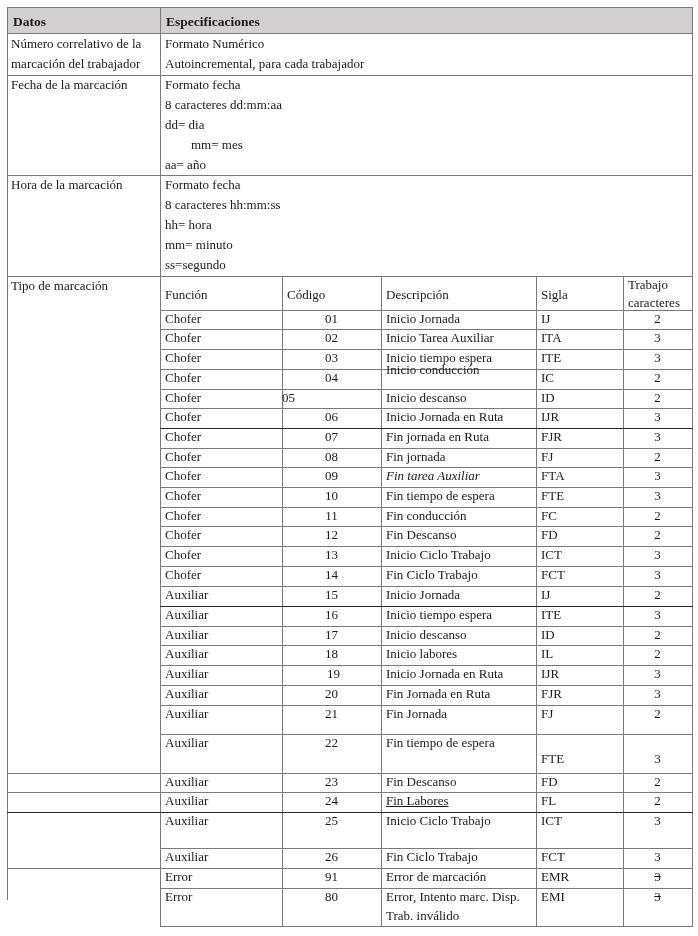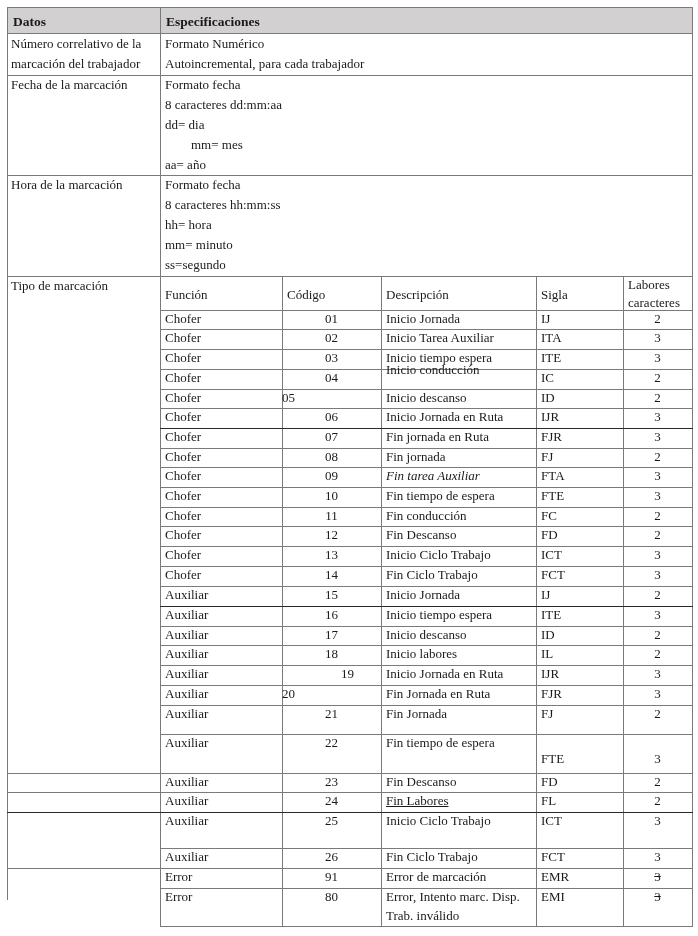--- a/index.html
+++ b/index.html
@@ -52,21 +52,21 @@
 <div class="vline" style="left:282px;top:276px;height:650px;"></div>
 <div class="vline" style="left:381px;top:276px;height:650px;"></div>
 <div class="vline" style="left:536px;top:276px;height:650px;"></div>
 <div class="vline" style="left:623px;top:276px;height:650px;"></div>
 <div class="vline" style="left:692px;top:276px;height:650px;"></div>
 <div class="hline" style="left:160px;top:310px;width:533px;"></div>
 <div class="txt" style="left:165px;top:285px;">Función</div>
 <div class="txt" style="left:287px;top:285px;">Código</div>
 <div class="txt" style="left:386px;top:285px;">Descripción</div>
 <div class="txt" style="left:541px;top:285px;">Sigla</div>
-<div class="txt" style="left:628px;top:275px;">Labores</div>
+<div class="txt" style="left:628px;top:275px;">Trabajo</div>
 <div class="txt" style="left:628px;top:293px;">caracteres</div>
 <div class="txt" style="left:165px;top:309px;">Chofer</div>
 <div class="txt" style="left:282px;top:309px;width:99px;text-align:center;">01</div>
 <div class="txt" style="left:386px;top:309px;">Inicio Jornada</div>
 <div class="txt" style="left:541px;top:309px;">IJ</div>
 <div class="txt" style="left:623px;top:309px;width:69px;text-align:center;">2</div>
 <div class="hline" style="left:160px;top:329px;width:533px;"></div>
 <div class="txt" style="left:165px;top:328px;">Chofer</div>
 <div class="txt" style="left:282px;top:328px;width:99px;text-align:center;">02</div>
 <div class="txt" style="left:386px;top:328px;">Inicio Tarea Auxiliar</div>
@@ -163,27 +163,27 @@
 <div class="txt" style="left:541px;top:625px;">ID</div>
 <div class="txt" style="left:623px;top:625px;width:69px;text-align:center;">2</div>
 <div class="hline" style="left:160px;top:645px;width:533px;"></div>
 <div class="txt" style="left:165px;top:644px;">Auxiliar</div>
 <div class="txt" style="left:282px;top:644px;width:99px;text-align:center;">18</div>
 <div class="txt" style="left:386px;top:644px;">Inicio labores</div>
 <div class="txt" style="left:541px;top:644px;">IL</div>
 <div class="txt" style="left:623px;top:644px;width:69px;text-align:center;">2</div>
 <div class="hline" style="left:160px;top:665px;width:533px;"></div>
 <div class="txt" style="left:165px;top:664px;">Auxiliar</div>
-<div class="txt" style="left:298px;top:664px;width:99px;text-align:center;">19</div>
+<div class="txt" style="left:284px;top:664px;width:99px;text-align:center;">19</div>
 <div class="txt" style="left:386px;top:664px;">Inicio Jornada en Ruta</div>
 <div class="txt" style="left:541px;top:664px;">IJR</div>
 <div class="txt" style="left:623px;top:664px;width:69px;text-align:center;">3</div>
 <div class="hline" style="left:160px;top:685px;width:533px;"></div>
 <div class="txt" style="left:165px;top:684px;">Auxiliar</div>
-<div class="txt" style="left:282px;top:684px;width:99px;">20</div>
+<div class="txt" style="left:282px;top:684px;width:99px;text-align:center;">20</div>
 <div class="txt" style="left:386px;top:684px;">Fin Jornada en Ruta</div>
 <div class="txt" style="left:541px;top:684px;">FJR</div>
 <div class="txt" style="left:623px;top:684px;width:69px;text-align:center;">3</div>
 <div class="hline" style="left:160px;top:705px;width:533px;"></div>
 <div class="txt" style="left:165px;top:704px;">Auxiliar</div>
 <div class="txt" style="left:282px;top:704px;width:99px;text-align:center;">21</div>
 <div class="txt" style="left:386px;top:704px;">Fin Jornada</div>
 <div class="txt" style="left:541px;top:704px;">FJ</div>
 <div class="txt" style="left:623px;top:704px;width:69px;text-align:center;">2</div>
 <div class="hline" style="left:160px;top:734px;width:533px;"></div>

